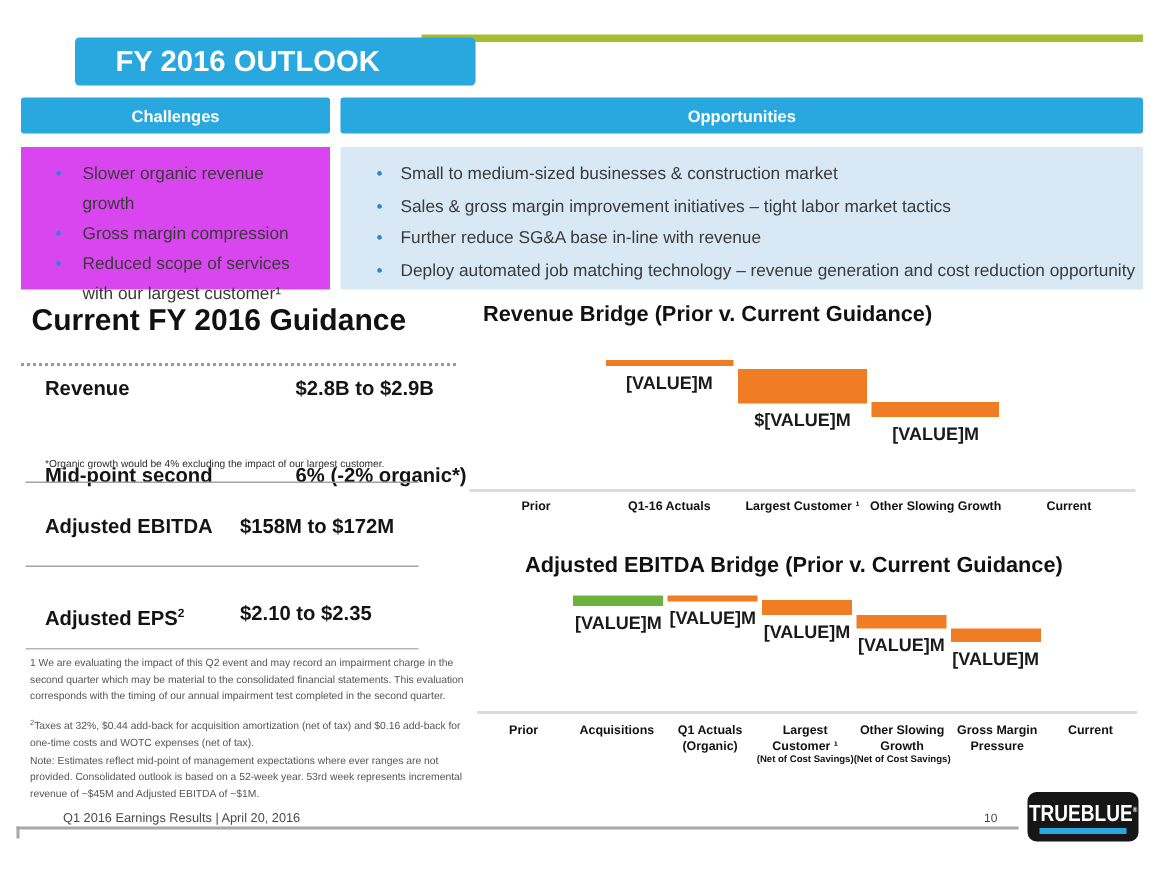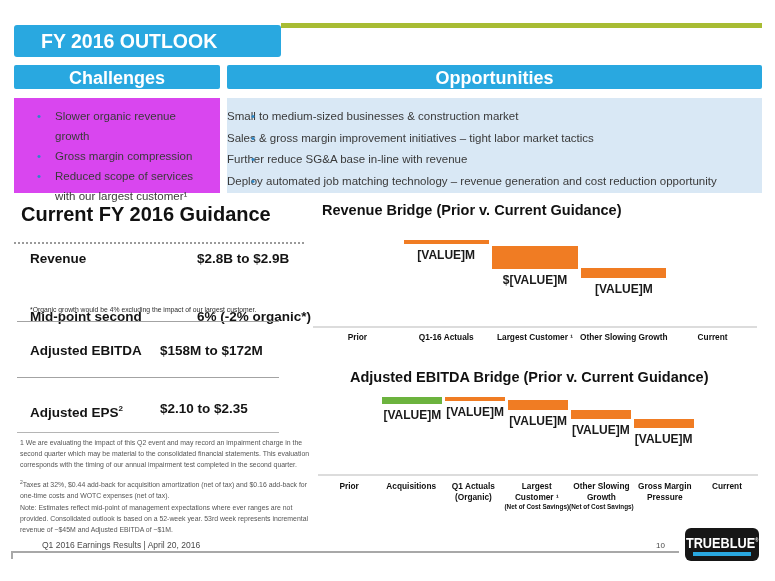--- a/index.html
+++ b/index.html
@@ -7,32 +7,32 @@
          font-family:"Liberation Sans",sans-serif;color:#1a1a1a;}
 
   
   .accent-line{position:absolute;left:281px;top:23px;width:481px;height:5px;}
   .title-bar{position:absolute;left:14px;top:25px;width:267px;height:32px;border-radius:3px;
              color:#fff;font-weight:bold;font-size:19.5px;line-height:32px;padding-left:27px;
              box-sizing:border-box;white-space:nowrap;}
 
   
   .col-header{position:absolute;top:65px;height:24px;border-radius:2px;color:#fff;font-weight:bold;
-              font-size:18px;line-height:26px;text-align:center;}
+              font-size:11px;line-height:26px;text-align:center;}
   .hdr-ch{left:14px;width:206px;}
   .hdr-op{left:227px;width:535px;}
 
   
   .panel{position:absolute;top:98px;height:95px;box-sizing:border-box;margin:0;padding:8px 4px 0 0;
          list-style:none;}
   .panel-ch{left:14px;width:206px;}
   .panel-op{left:227px;width:535px;}
   .panel li{position:relative;color:#3a3a3a;}
   .panel-ch li{padding-left:41px;padding-right:6px;font-size:11.5px;line-height:20px;}
-  .panel-op li{font-size:11.5px;line-height:21.5px;white-space:nowrap;}
+  .panel-op li{padding-left:40px;font-size:11.5px;line-height:21.5px;white-space:nowrap;}
   .panel li::before{content:"\2022";position:absolute;color:#2b87c8;}
   .panel-ch li::before{left:23px;}
   .panel-op li::before{left:24px;}
 
   
   .g-title{position:absolute;left:21px;top:203px;font-size:20px;font-weight:bold;color:#111;}
   .sep{position:absolute;height:0;}
   .sep-dotted{left:14px;top:242px;width:290px;border-top:2px dotted #9a9a9a;}
   .sep-solid{border-top:1.5px solid #a3a3a3;}
   #sep1{left:17px;top:321px;width:262px;}
@@ -81,21 +81,21 @@
              transform:scaleX(.82);white-space:nowrap;}
   .logo-text sup{font-size:5px;}
   .logo-bar{width:58px;height:3.5px;margin-top:1px;}
 </style>
 </head>
 <body>
 
 <div class="slide">
 
   <div class="accent-line" style="background: rgb(168, 188, 51);"></div>
-  <div class="title-bar" style="background: rgb(41, 168, 224);">FY 2016 OUTLOOK</div>
+  <div class="title-bar" style="background: rgb(41, 168, 224); margin-left: 36px;">FY 2016 OUTLOOK</div>
 
   <div class="col-header hdr-ch" style="background: rgb(41, 168, 224);">Challenges</div>
   <div class="col-header hdr-op" style="background: rgb(41, 168, 224);">Opportunities</div>
 
   <ul class="panel panel-ch" style="background: #d946ef;">
       <li>Slower organic revenue growth</li>
       <li>Gross margin compression</li>
       <li>Reduced scope of services with our largest customer¹</li>
     </ul>
   <ul class="panel panel-op" style="background: rgb(217, 232, 245);">

